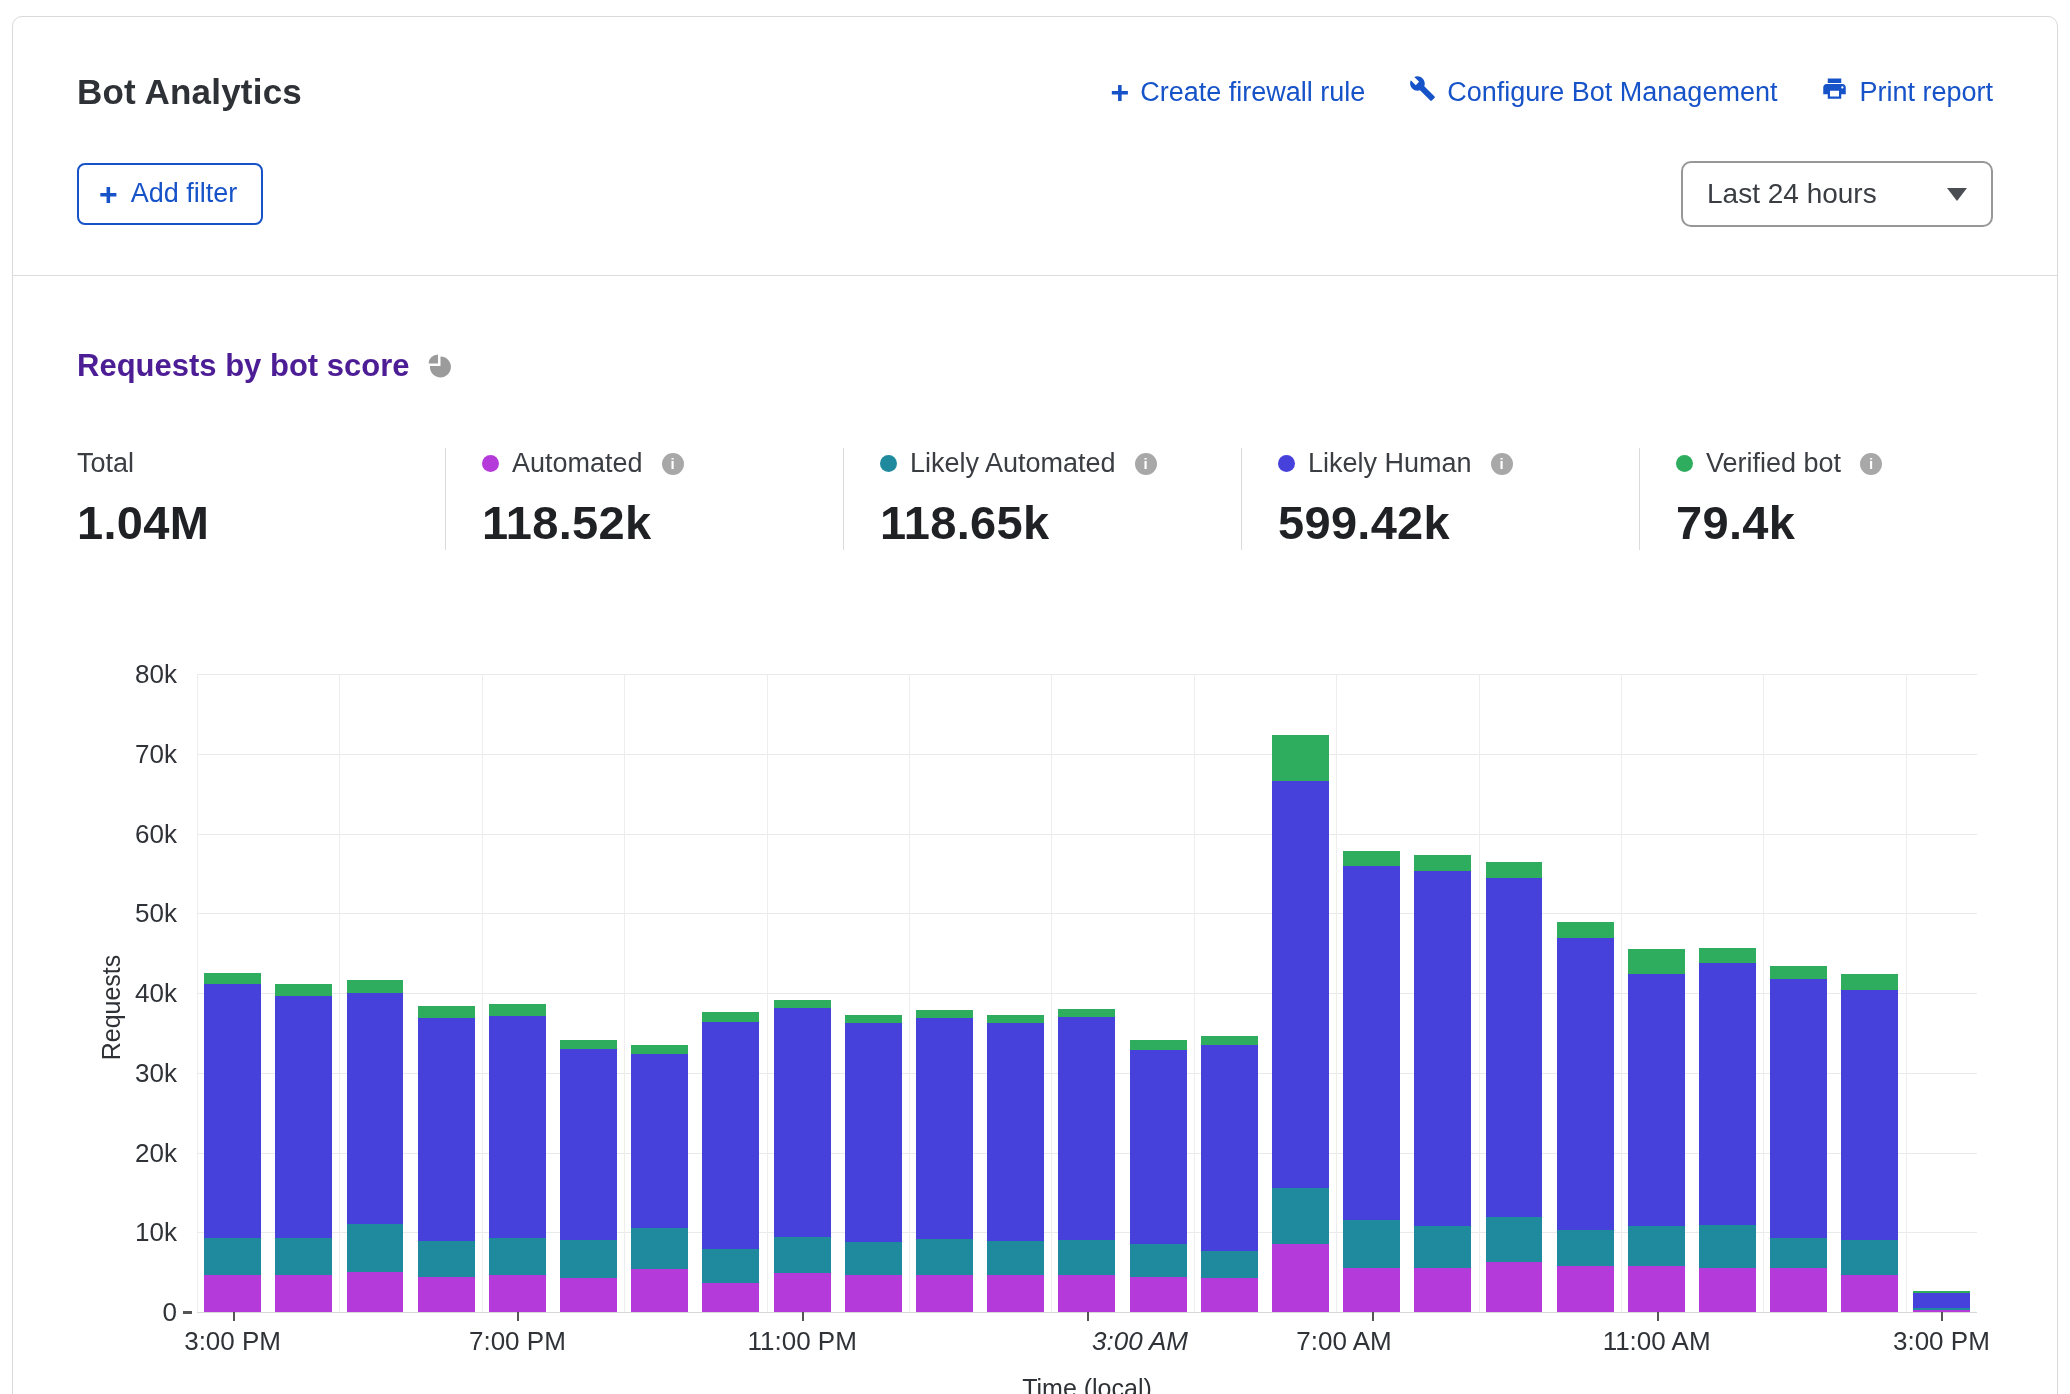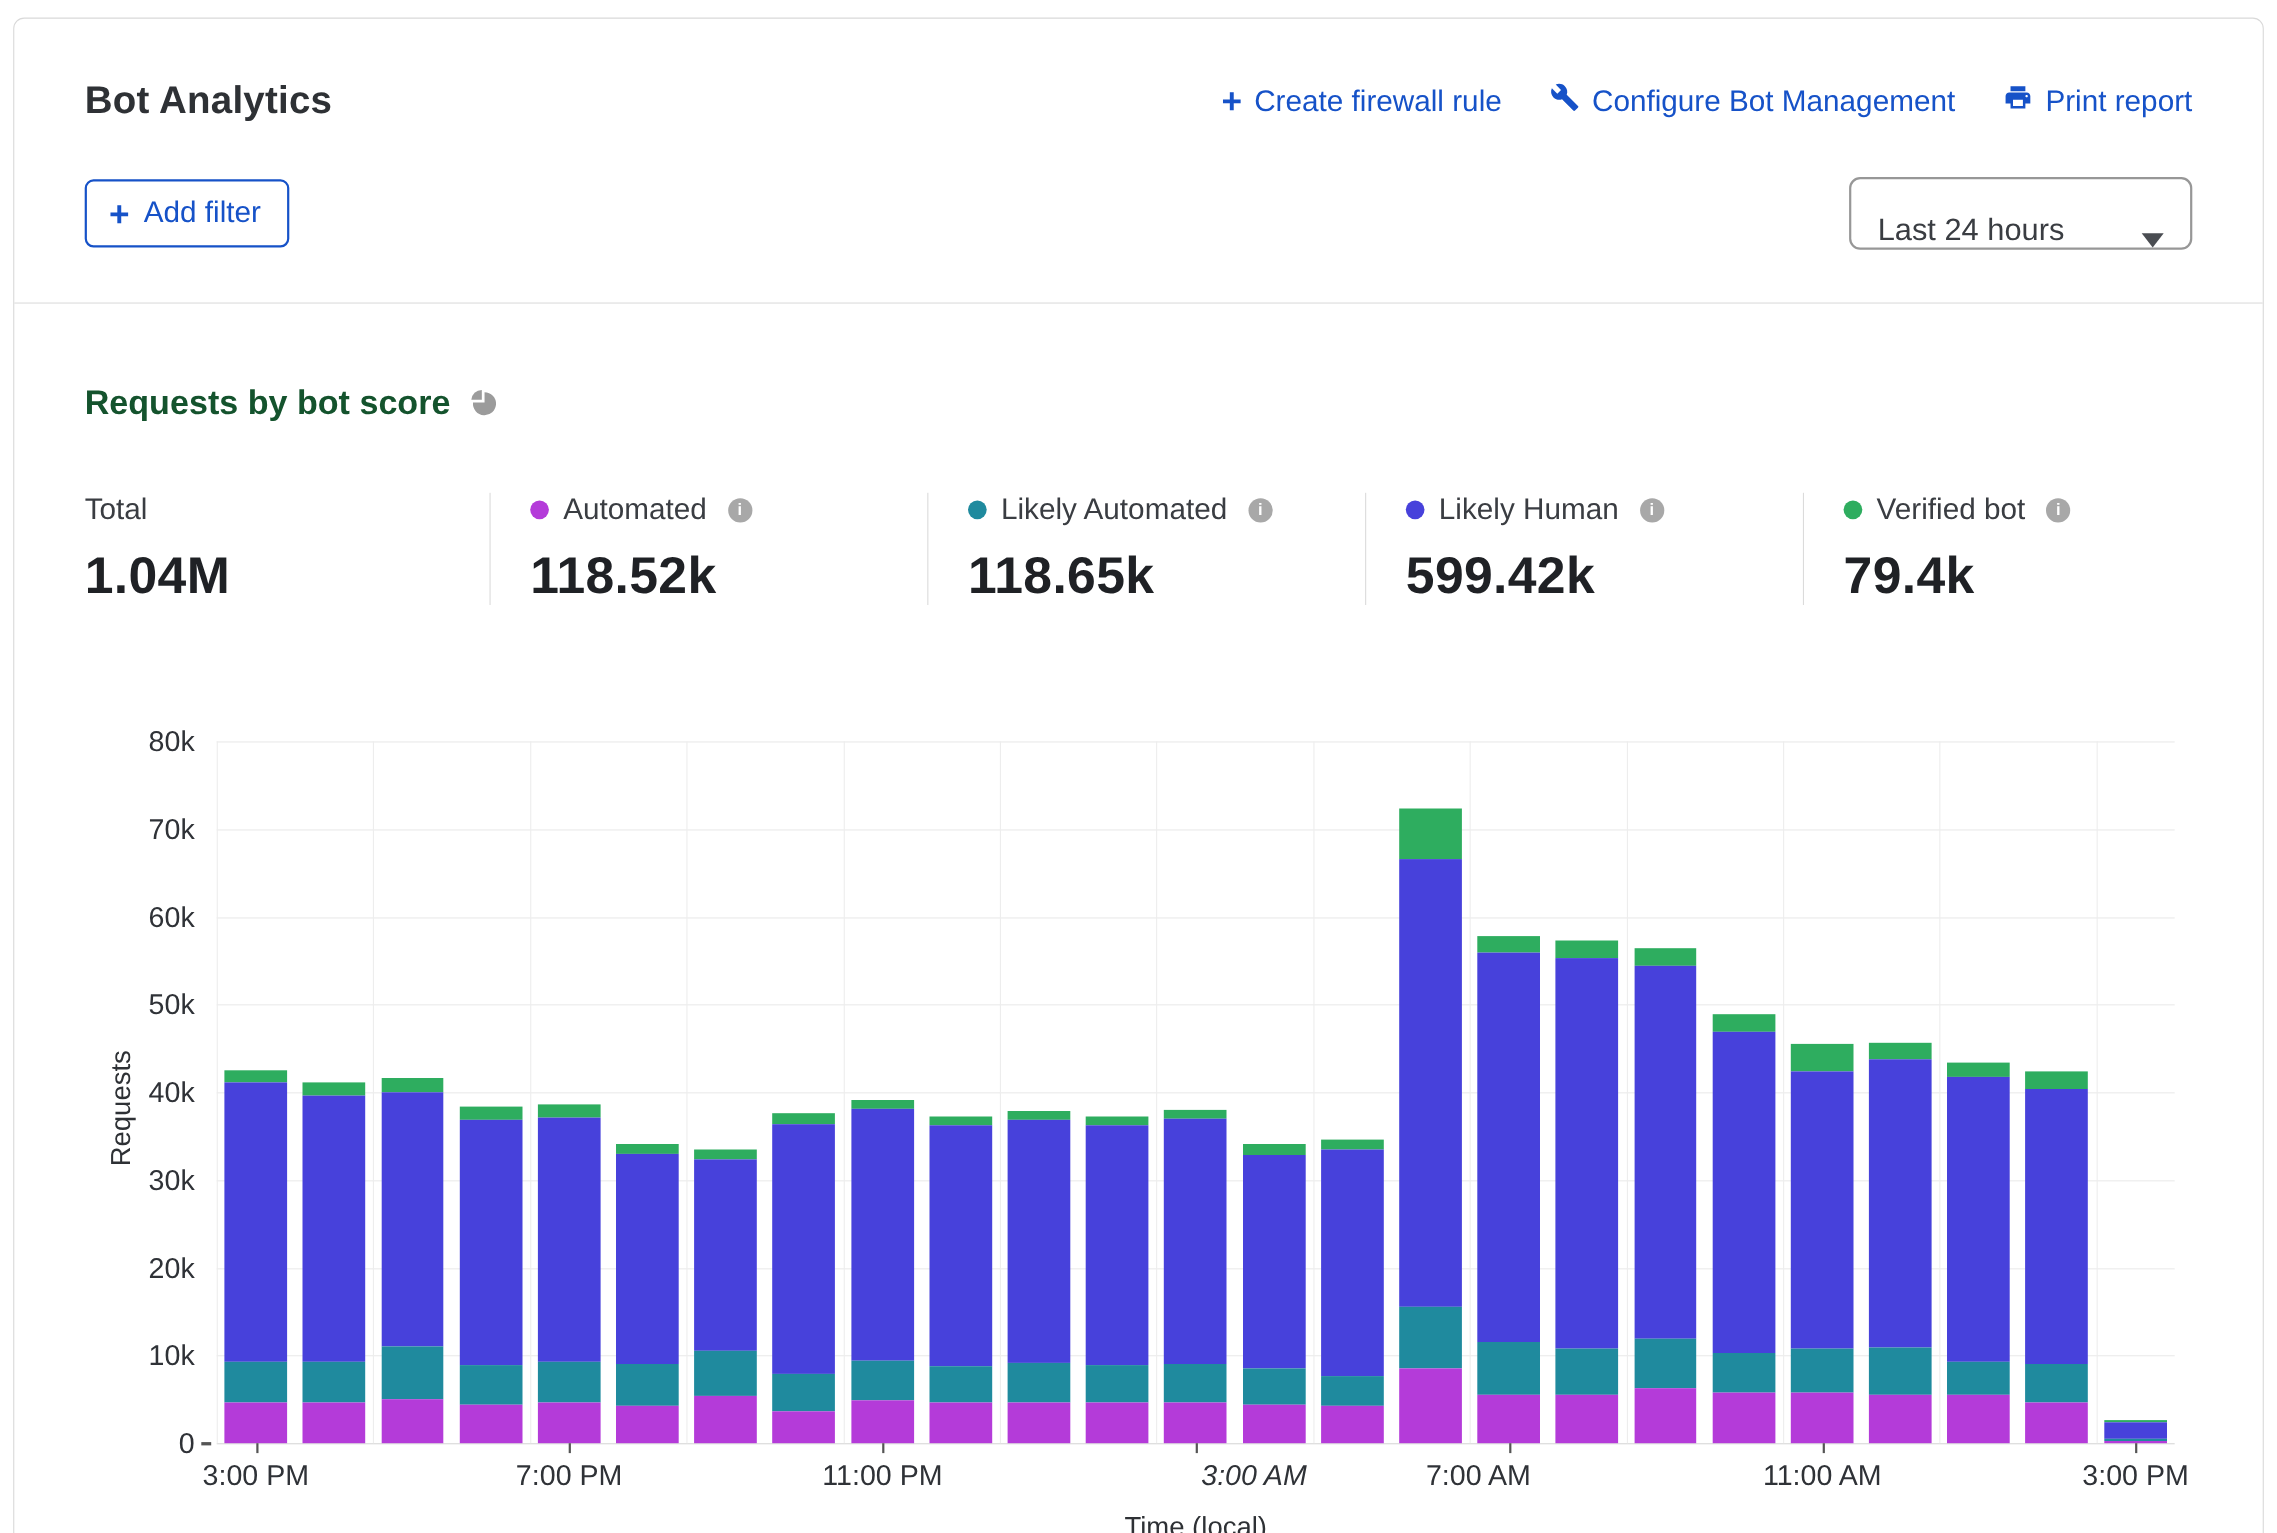--- a/index.html
+++ b/index.html
@@ -12,28 +12,28 @@
   .actions { display:flex; gap:44px; align-items:center; margin-top:6px; }
   .action-link { display:flex; align-items:center; gap:11px; color:#1652C8; font-size:27px;
     text-decoration:none; cursor:pointer; }
   .plus-glyph { font-size:32px; font-weight:600; line-height:26px; }
   .action-link svg { width:27px; height:27px; fill:#1652C8; }
   .filter-row { margin:46px 64px 0 64px; display:flex; justify-content:space-between; align-items:center; }
   .add-filter { display:flex; align-items:center; gap:13px; background:#fff; border:2px solid #1652C8;
     border-radius:8px; color:#1652C8; font-size:27px; padding:13px 24px 14px 20px; cursor:pointer;
     font-family:inherit; }
   .dropdown { width:312px; height:66px; border:2px solid #979797; border-radius:10px; display:flex;
-    align-items:flex-end; justify-content:space-between; padding:0 24px; font-size:28px; color:#3A3D42;
+    align-items:center; justify-content:space-between; padding:0 24px; font-size:28px; color:#3A3D42;
     cursor:pointer; background:#fff; }
   .caret { width:0; height:0; border-left:10px solid transparent; border-right:10px solid transparent;
     border-top:13px solid #4A4D52; }
   .divider { margin-top:48px; border-bottom:1px solid #DCDCDC; width:100%; }
   .content { padding:0 64px; }
   .section-title-row { margin-top:72px; display:flex; align-items:center; gap:17px; }
-  .section-title { font-size:31px; font-weight:700; color:#14532d; }
+  .section-title { font-size:31px; font-weight:700; color:#4c1d95; }
   .pie-icon svg { width:28px; height:28px; fill:#9B9B9B; display:block; }
   .stats-row { margin-top:64px; display:flex; }
   .stat-block { padding-left:36px; border-left:1px solid #DBDBDB; width:398px; }
   .stat-block:first-child { padding-left:0; border-left:none; width:368px; }
   .stat-block:last-child { width:auto; flex:1; }
   .stat-label-row { display:flex; align-items:center; gap:13px; font-size:27px; color:#3A3D42; }
   .dot { width:17px; height:17px; border-radius:50%; flex:0 0 auto; }
   .info { width:22px; height:22px; border-radius:50%; background:#A8A8A8; color:#fff; font-size:15px;
     font-weight:700; display:flex; align-items:center; justify-content:center; margin-left:6px;
     font-style:normal; cursor:pointer; }

